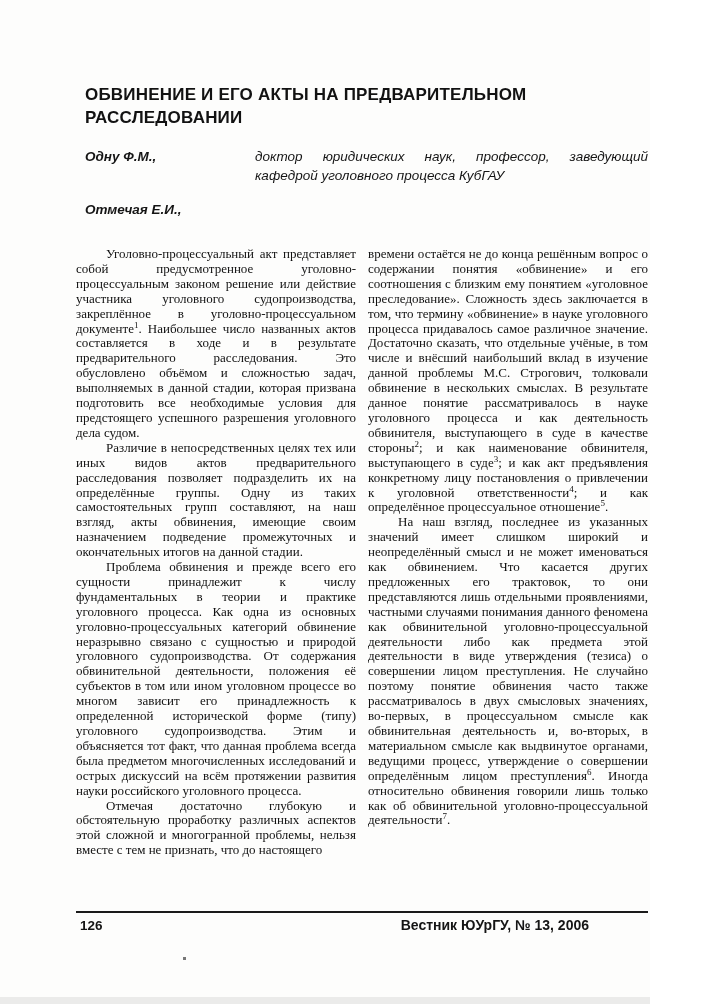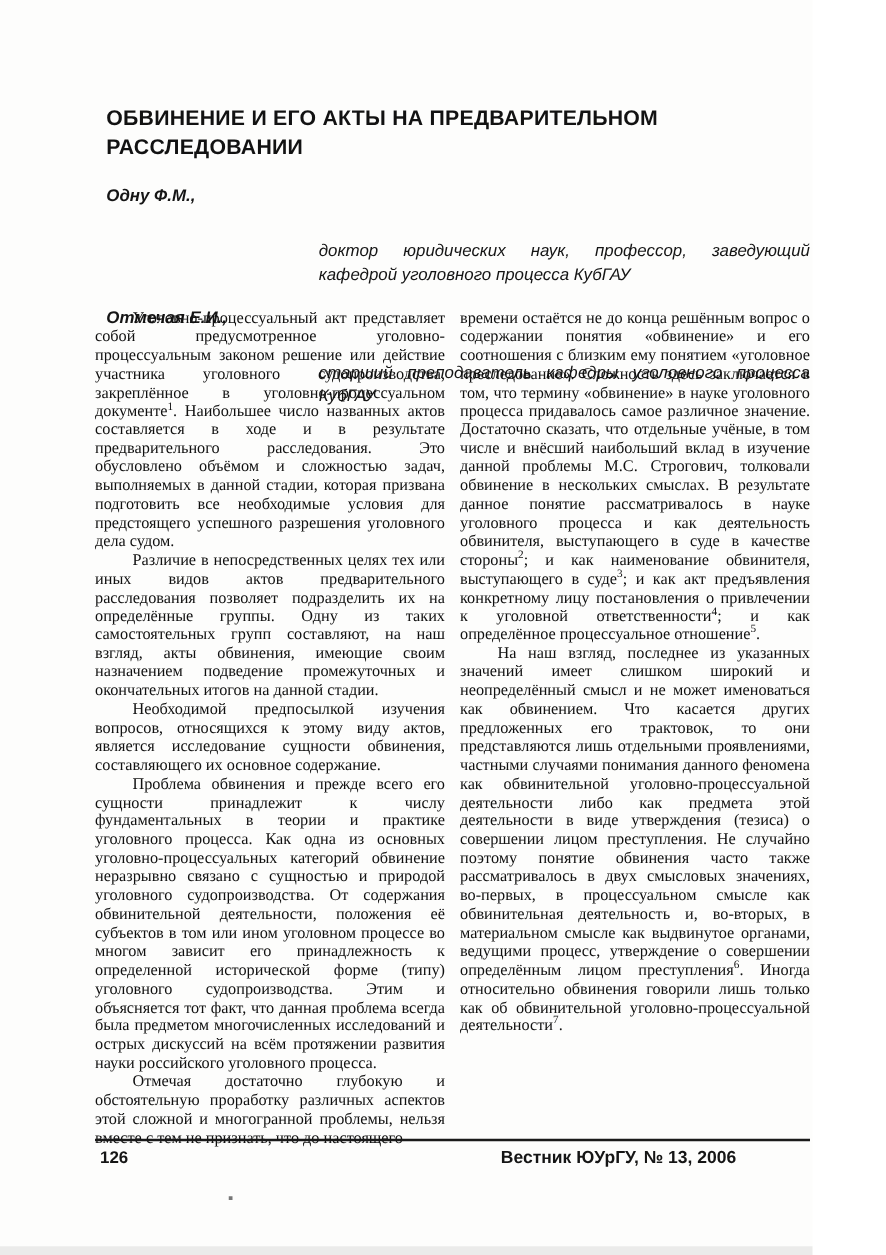--- a/index.html
+++ b/index.html
@@ -39,21 +39,20 @@
     font-size: 13.5px;
     line-height: 19px;
   }
   .author-name {
     font-weight: bold;
     font-style: italic;
   }
   .author-affiliation {
     font-style: italic;
     text-align: justify;
-    margin-top: 44px;
   }
   .columns {
     position: absolute;
     left: 76px;
     top: 247px;
     width: 572px;
     display: flex;
     gap: 12px;
   }
   .column {
@@ -121,30 +120,28 @@
 <div class="page">
   <div class="content">
     <h1 class="article-title">ОБВИНЕНИЕ И ЕГО АКТЫ НА ПРЕДВАРИТЕЛЬНОМ РАССЛЕДОВАНИИ</h1>
     <div class="authors">
       <div class="author-row">
         <div class="author-name">Одну Ф.М.,</div>
         <div class="author-affiliation">доктор юридических наук, профессор, заведующий кафедрой уголовного процесса КубГАУ</div>
       </div>
       <div class="author-row">
         <div class="author-name">Отмечая Е.И.,</div>
-        <div class="author-affiliation">старший преподаватель кафедры уголовного процесса КубГАУ</div>
       </div>
     </div>
   </div>
 
   <div class="columns">
     <div class="column">
         <p class="para">Уголовно-процессуальный акт представляет собой предусмотренное уголовно-процессуальным законом решение или действие участника уголовного судопроизводства, закреплённое в уголовно-процессуальном документе<sup>1</sup>. Наибольшее число названных актов составляется в ходе и в результате предварительного расследования. Это обусловлено объёмом и сложностью задач, выполняемых в данной стадии, которая призвана подготовить все необходимые условия для предстоящего успешного разрешения уголовного дела судом.</p>
         <p class="para">Различие в непосредственных целях тех или иных видов актов предварительного расследования позволяет подразделить их на определённые группы. Одну из таких самостоятельных групп составляют, на наш взгляд, акты обвинения, имеющие своим назначением подведение промежуточных и окончательных итогов на данной стадии.</p>
-        <p class="para">Необходимой предпосылкой изучения вопросов, относящихся к этому виду актов, является исследование сущности обвинения, составляющего их основное содержание.</p>
         <p class="para">Проблема обвинения и прежде всего его сущности принадлежит к числу фундаментальных в теории и практике уголовного процесса. Как одна из основных уголовно-процессуальных категорий обвинение неразрывно связано с сущностью и природой уголовного судопроизводства. От содержания обвинительной деятельности, положения её субъектов в том или ином уголовном процессе во многом зависит его принадлежность к определенной исторической форме (типу) уголовного судопроизводства. Этим и объясняется тот факт, что данная проблема всегда была предметом многочисленных исследований и острых дискуссий на всём протяжении развития науки российского уголовного процесса.</p>
         <p class="para">Отмечая достаточно глубокую и обстоятельную проработку различных аспектов этой сложной и многогранной проблемы, нельзя вместе с тем не признать, что до настоящего</p>
       </div>
     <div class="column">
         <p class="para no-indent">времени остаётся не до конца решённым вопрос о содержании понятия «обвинение» и его соотношения с близким ему понятием «уголовное преследование». Сложность здесь заключается в том, что термину «обвинение» в науке уголовного процесса придавалось самое различное значение. Достаточно сказать, что отдельные учёные, в том числе и внёсший наибольший вклад в изучение данной проблемы М.С. Строгович, толковали обвинение в нескольких смыслах. В результате данное понятие рассматривалось в науке уголовного процесса и как деятельность обвинителя, выступающего в суде в качестве стороны<sup>2</sup>; и как наименование обвинителя, выступающего в суде<sup>3</sup>; и как акт предъявления конкретному лицу постановления о привлечении к уголовной ответственности<sup>4</sup>; и как определённое процессуальное отношение<sup>5</sup>.</p>
         <p class="para">На наш взгляд, последнее из указанных значений имеет слишком широкий и неопределённый смысл и не может именоваться как обвинением. Что касается других предложенных его трактовок, то они представляются лишь отдельными проявлениями, частными случаями понимания данного феномена как обвинительной уголовно-процессуальной деятельности либо как предмета этой деятельности в виде утверждения (тезиса) о совершении лицом преступления. Не случайно поэтому понятие обвинения часто также рассматривалось в двух смысловых значениях, во-первых, в процессуальном смысле как обвинительная деятельность и, во-вторых, в материальном смысле как выдвинутое органами, ведущими процесс, утверждение о совершении определённым лицом преступления<sup>6</sup>. Иногда относительно обвинения говорили лишь только как об обвинительной уголовно-процессуальной деятельности<sup>7</sup>.</p>
       </div>
   </div>
 
   <div class="footer-rule"></div>

